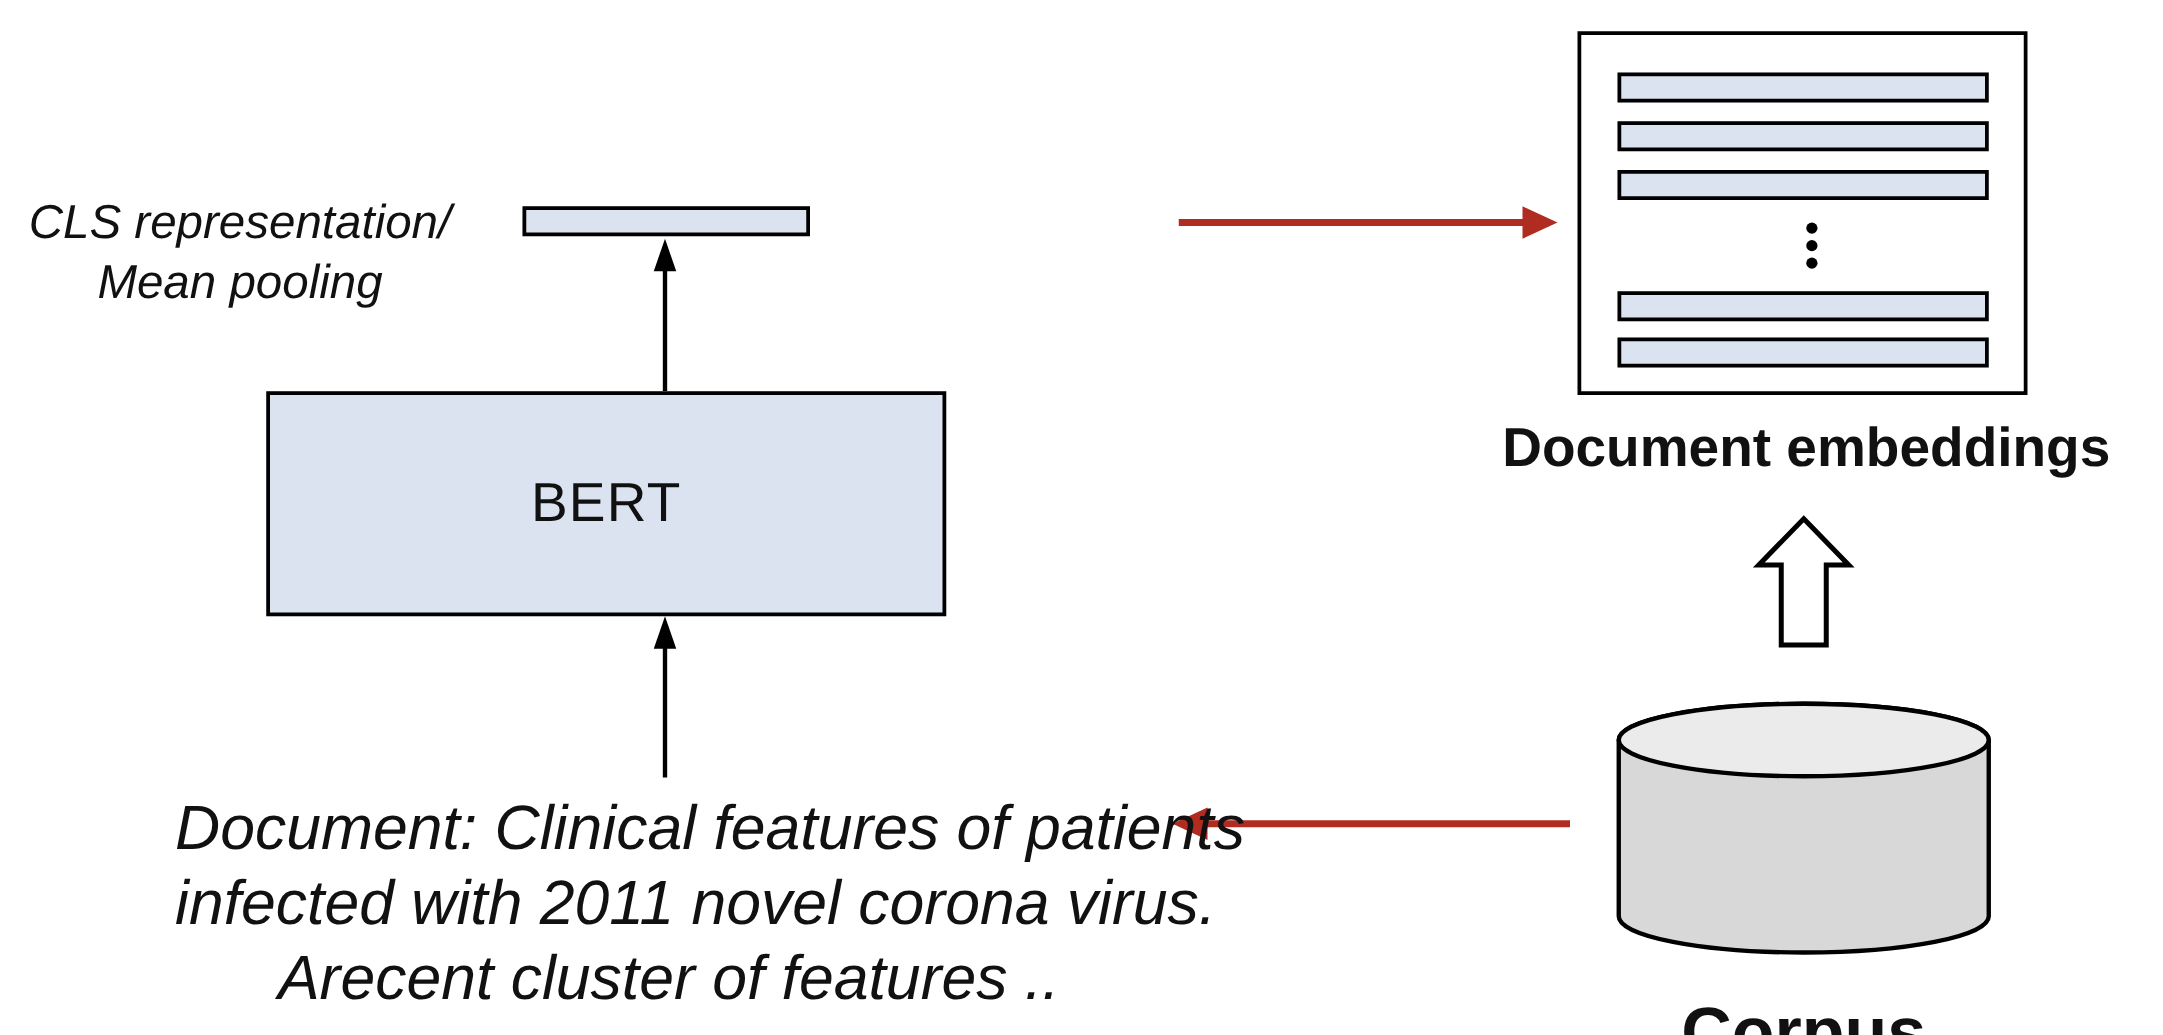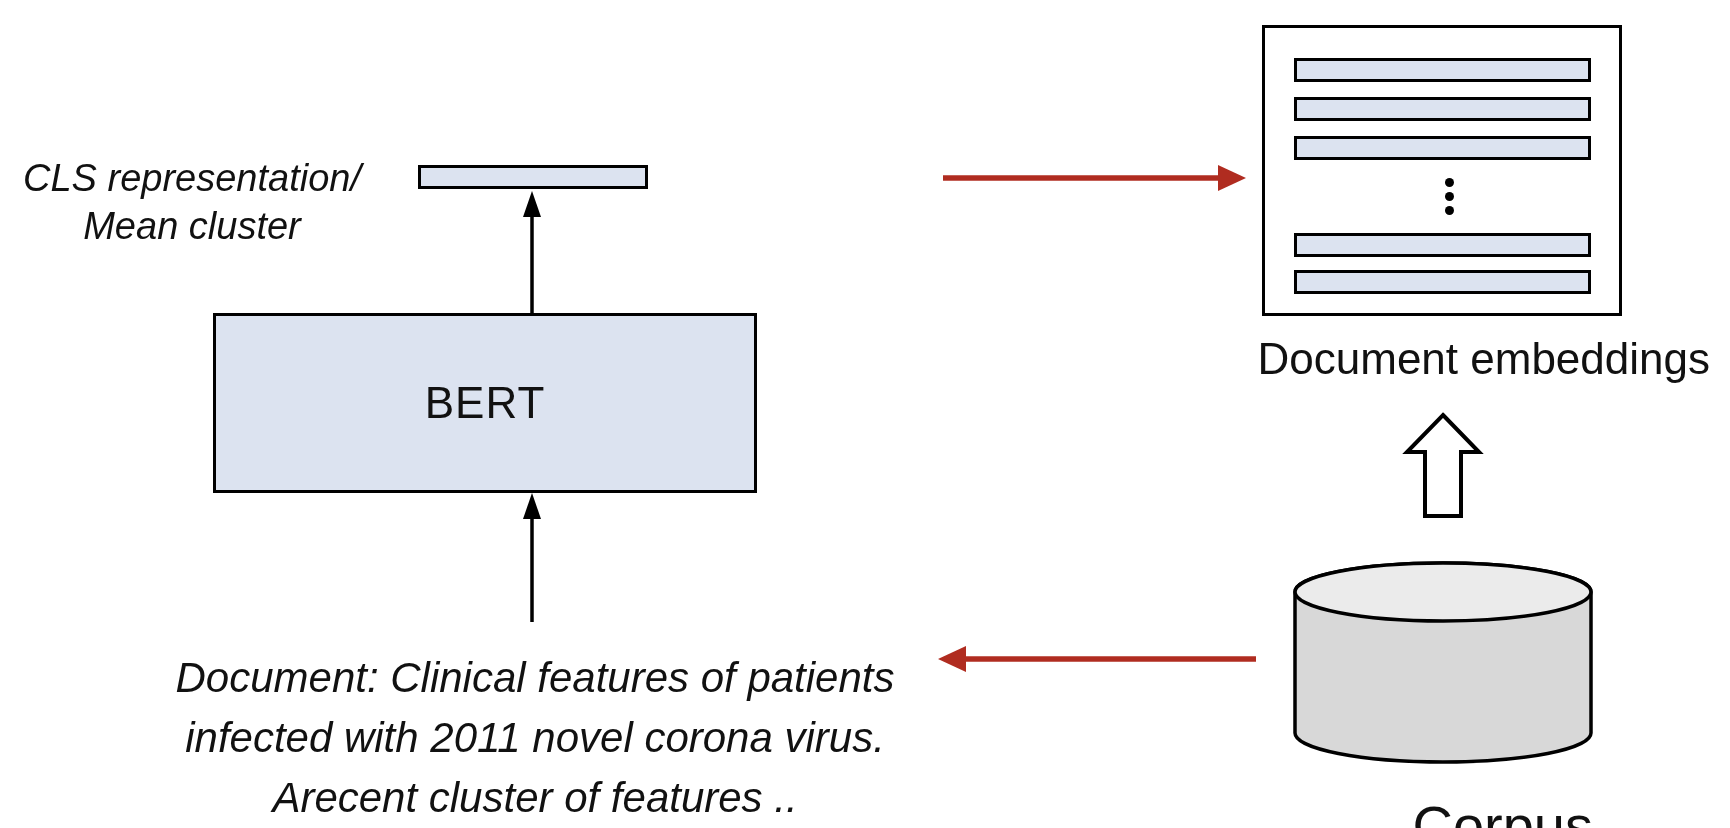--- a/index.html
+++ b/index.html
@@ -47,33 +47,33 @@
   .italic-label {
     font-style: italic;
     text-align: center;
     white-space: nowrap;
   }
   .cls-label {
     left: 0; top: 154px; width: 384px;
     font-size: 38px; line-height: 48px;
   }
   .doc-text {
-    left: 140px; top: 648px; width: 790px;
-    font-size: 42px; line-height: 60px;
+    left: 140px; top: 632px; width: 790px;
+    font-size: 50px; line-height: 60px;
   }
   .bert-box {
     left: 213px; top: 313px; width: 544px; height: 180px;
     display: flex; align-items: center; justify-content: center;
   }
   .bert-label { font-size: 44px; letter-spacing: 1px; }
   .cls-vector { left: 418px; top: 165px; width: 230px; height: 24px; }
   .emb-box { left: 1262px; top: 25px; width: 360px; height: 291px; }
   .bold-label {
-    font-weight: normal;
-    text-align: right;
+    font-weight: bold;
+    text-align: center;
     white-space: nowrap;
   }
   .emb-label {
     left: 1180px; top: 332px; width: 530px;
     font-size: 44px; line-height: 54px;
   }
   .corpus-label {
     left: 1293px; top: 801px; width: 300px;
     font-size: 56px; line-height: 50px;
   }
@@ -115,21 +115,21 @@
     <polygon class="hollow-arrow" points="1443,415 1479,452 1461,452 1461,516 1425,516 1425,452 1407,452"></polygon>
 
     <g>
       <path class="cyl-side" d="M 1295 592 A 148 29 0 0 1 1591 592 L 1591 733 A 148 29 0 0 1 1295 733 Z"></path>
       <ellipse class="cyl-top" cx="1443" cy="592" rx="148" ry="29"></ellipse>
     </g>
   </svg>
 
   <div class="abs italic-label cls-label">
     <div>CLS representation/</div>
-    <div>Mean cluster</div>
+    <div>Mean pooling</div>
   </div>
 
   <div class="abs accent-box cls-vector"></div>
 
   <div class="abs accent-box bert-box">
     <span class="bert-label">BERT</span>
   </div>
 
   <div class="abs italic-label doc-text">
     <div>Document: Clinical features of patients</div>

